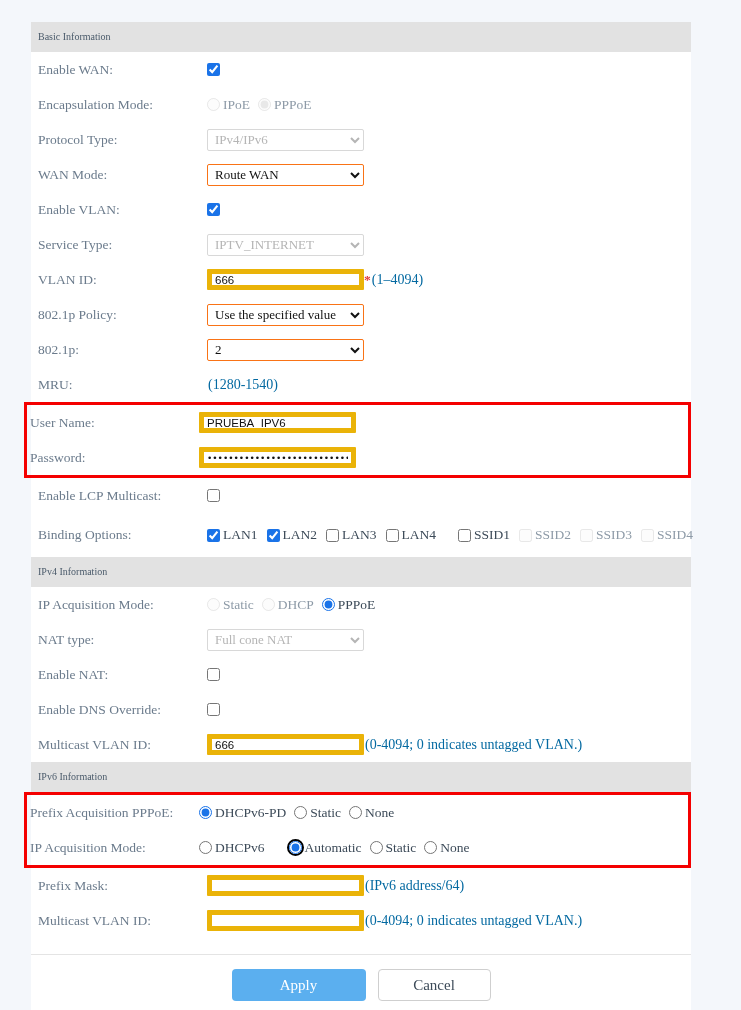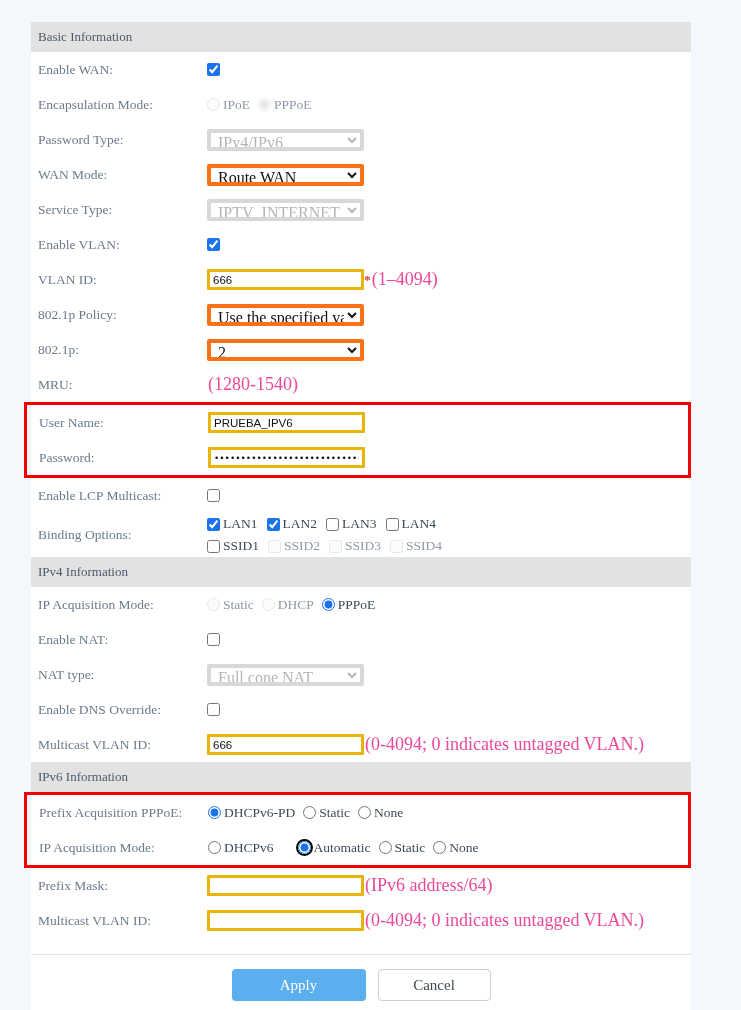--- a/index.html
+++ b/index.html
@@ -11,21 +11,21 @@
   }
   .page {
     position: absolute;
     left: 31px; top: 22px;
     width: 660px;
     background: #ffffff;
   }
   .section-header {
     background: #e2e2e2;
     color: #4a5a6a;
-    font-size: 13px;
+    font-size: 10px;
     height: 30px;
     line-height: 30px;
     padding-left: 7px;
   }
   .row {
     display: flex;
     align-items: center;
     min-height: 35px;
     padding-left: 7px;
   }
@@ -39,76 +39,76 @@
   .field {
     flex: 1 1 auto;
     display: flex;
     align-items: center;
     font-size: 13.5px;
     color: #5f6f7e;
   }
   input[type="text"], input[type="password"] {
     width: 157px;
     height: 21px;
-    border: 3px solid #eab308;
+    border: 5px solid #eab308;
     border-radius: 1px;
     padding: 0 3px;
     font-family: "Liberation Sans", sans-serif;
     font-size: 11.5px;
     color: #111;
     background: #fff;
     outline: none;
   }
   select {
     width: 157px;
     height: 22px;
-    border: 4px solid #f97316;
+    border: 1px solid #f97316;
     border-radius: 2px;
     background: #fff;
     font-family: "Liberation Serif", serif;
-    font-size: 16px;
+    font-size: 13px;
     color: #111;
     padding-left: 3px;
   }
   select:disabled {
     color: #b5b5b5;
     border-color: #d8d8d8;
     background: #fff;
     opacity: 1;
   }
   .hint {
-    font-size: 18px;
-    color: #ec4899;
+    font-size: 14px;
+    color: #0369a1;
     margin-left: 1px;
   }
   .req { color: #e03b3b; font-weight: bold; }
   input[type="checkbox"], input[type="radio"] {
     margin: 0 3px 0 0;
     width: 13px; height: 13px;
     vertical-align: middle;
     accent-color: #1a73e8;
   }
   .opt {
     display: inline-flex;
     align-items: center;
     margin-right: 8px;
     font-size: 13.5px;
     color: #3c4a58;
     white-space: nowrap;
     justify-content: flex-end;
   }
   .opt.dim { color: #8d9aa7; }
   .opt.dim input { filter: grayscale(1) opacity(0.5); }
-  .cb-grid { display: flex; flex-direction: column; gap: 6px; }
+  .cb-grid { display: flex; flex-direction: row; gap: 13px; }
   .cb-line { display: flex; }
   .cb-line .opt { margin-right: 9px; }
   .highlight {
     border: 3px solid #f40000;
     margin-left: -7px;
-    padding-left: 9px;
+    padding-left: 0;
   }
   .highlight .row { padding-left: 3px; }
   .divider { height: 1px; background: #e4e4e4; margin-top: 6px; }
   .footer {
     height: 60px;
     display: flex;
     align-items: center;
     justify-content: center;
     gap: 12px;
   }
@@ -165,50 +165,50 @@
         <span>IPoE</span>
       </label>
       <label class="opt dim">
         <input type="radio" name="encap" checked="" disabled="" style="">
         <span>PPPoE</span>
       </label>
     </div>
   </div>
 
   <div class="row">
-    <div class="label">Password Type:</div>
+    <div class="label">Protocol Type:</div>
     <div class="field">
       <select disabled="">
         <option>IPv4/IPv6</option>
       </select>
     </div>
   </div>
 
   <div class="row">
     <div class="label">WAN Mode:</div>
     <div class="field">
       <select>
         <option>Route WAN</option>
       </select>
     </div>
   </div>
 
   <div class="row">
+    <div class="label">Enable VLAN:</div>
+    <div class="field">
+      <input type="checkbox" checked="" style="">
+    </div>
+  </div>
+
+  <div class="row">
     <div class="label">Service Type:</div>
     <div class="field">
       <select disabled="">
         <option>IPTV_INTERNET</option>
       </select>
-    </div>
-  </div>
-
-  <div class="row">
-    <div class="label">Enable VLAN:</div>
-    <div class="field">
-      <input type="checkbox" checked="" style="">
     </div>
   </div>
 
   <div class="row">
     <div class="label">VLAN ID:</div>
     <div class="field">
       <input type="text" value="666" style="">
       <span class="req">*</span>
       <span class="hint">(1–4094)</span>
     </div>
@@ -319,32 +319,32 @@
         <span>DHCP</span>
       </label>
       <label class="opt">
         <input type="radio" name="ipv4acq" checked="" style="">
         <span>PPPoE</span>
       </label>
     </div>
   </div>
 
   <div class="row">
-    <div class="label">Enable NAT:</div>
-    <div class="field">
-      <input type="checkbox" style="">
-    </div>
-  </div>
-
-  <div class="row">
     <div class="label">NAT type:</div>
     <div class="field">
       <select disabled="">
         <option>Full cone NAT</option>
       </select>
+    </div>
+  </div>
+
+  <div class="row">
+    <div class="label">Enable NAT:</div>
+    <div class="field">
+      <input type="checkbox" style="">
     </div>
   </div>
 
   <div class="row">
     <div class="label">Enable DNS Override:</div>
     <div class="field">
       <input type="checkbox" style="">
     </div>
   </div>
 

